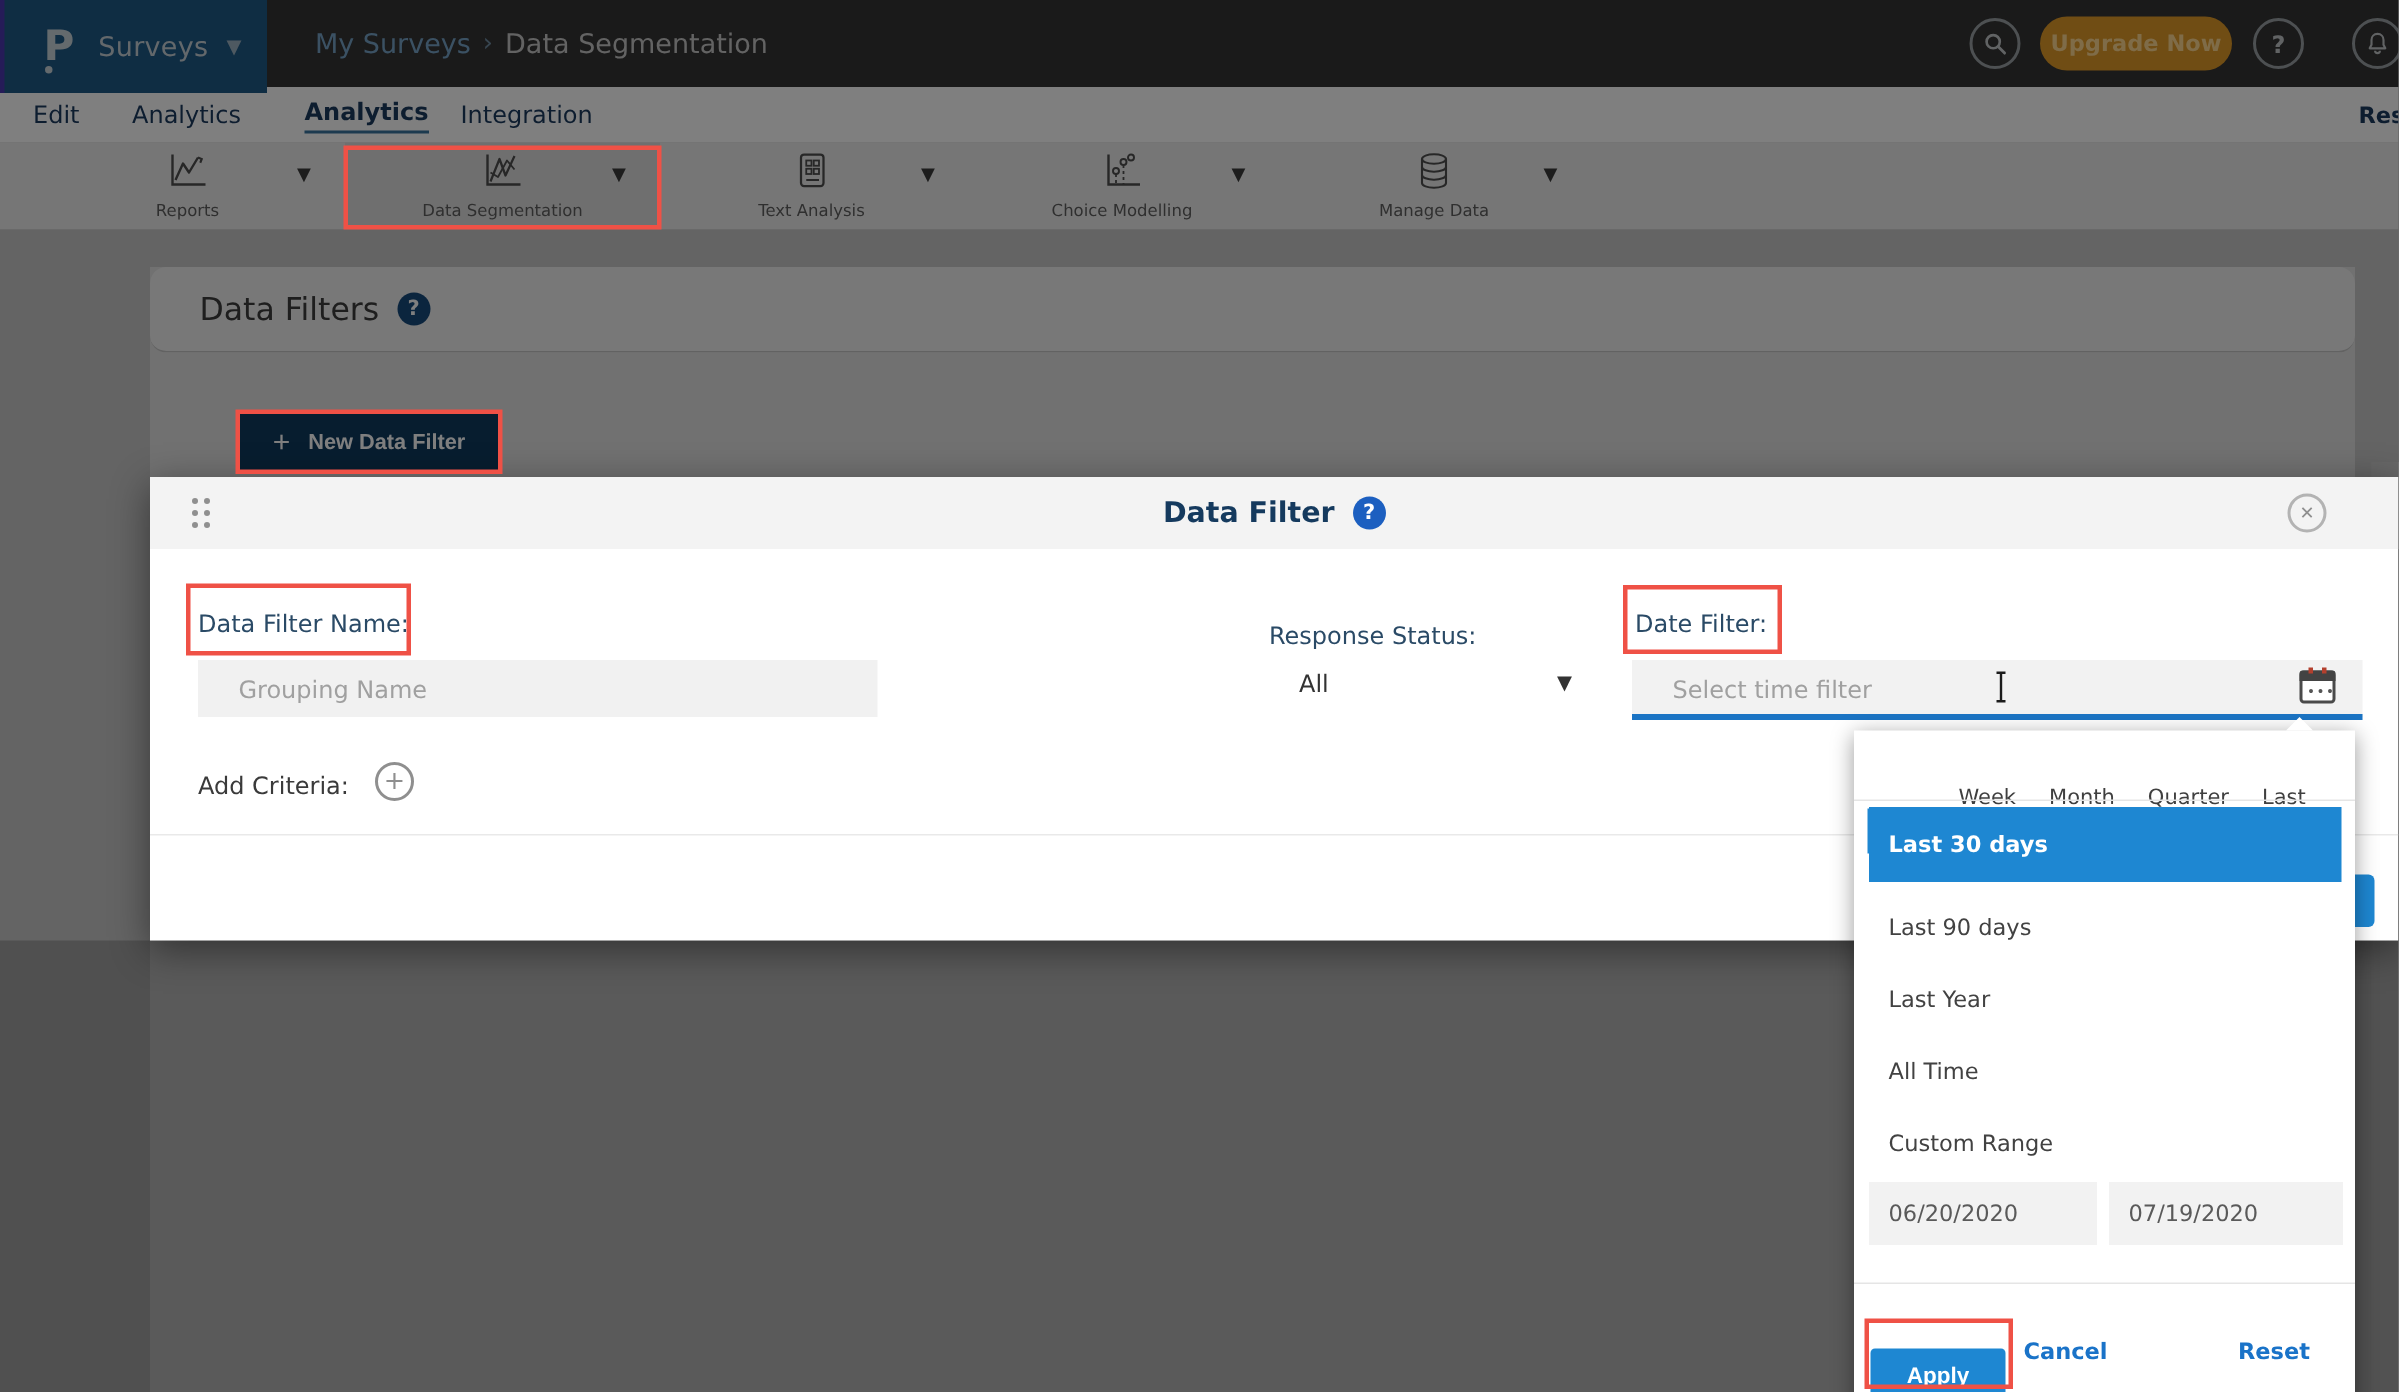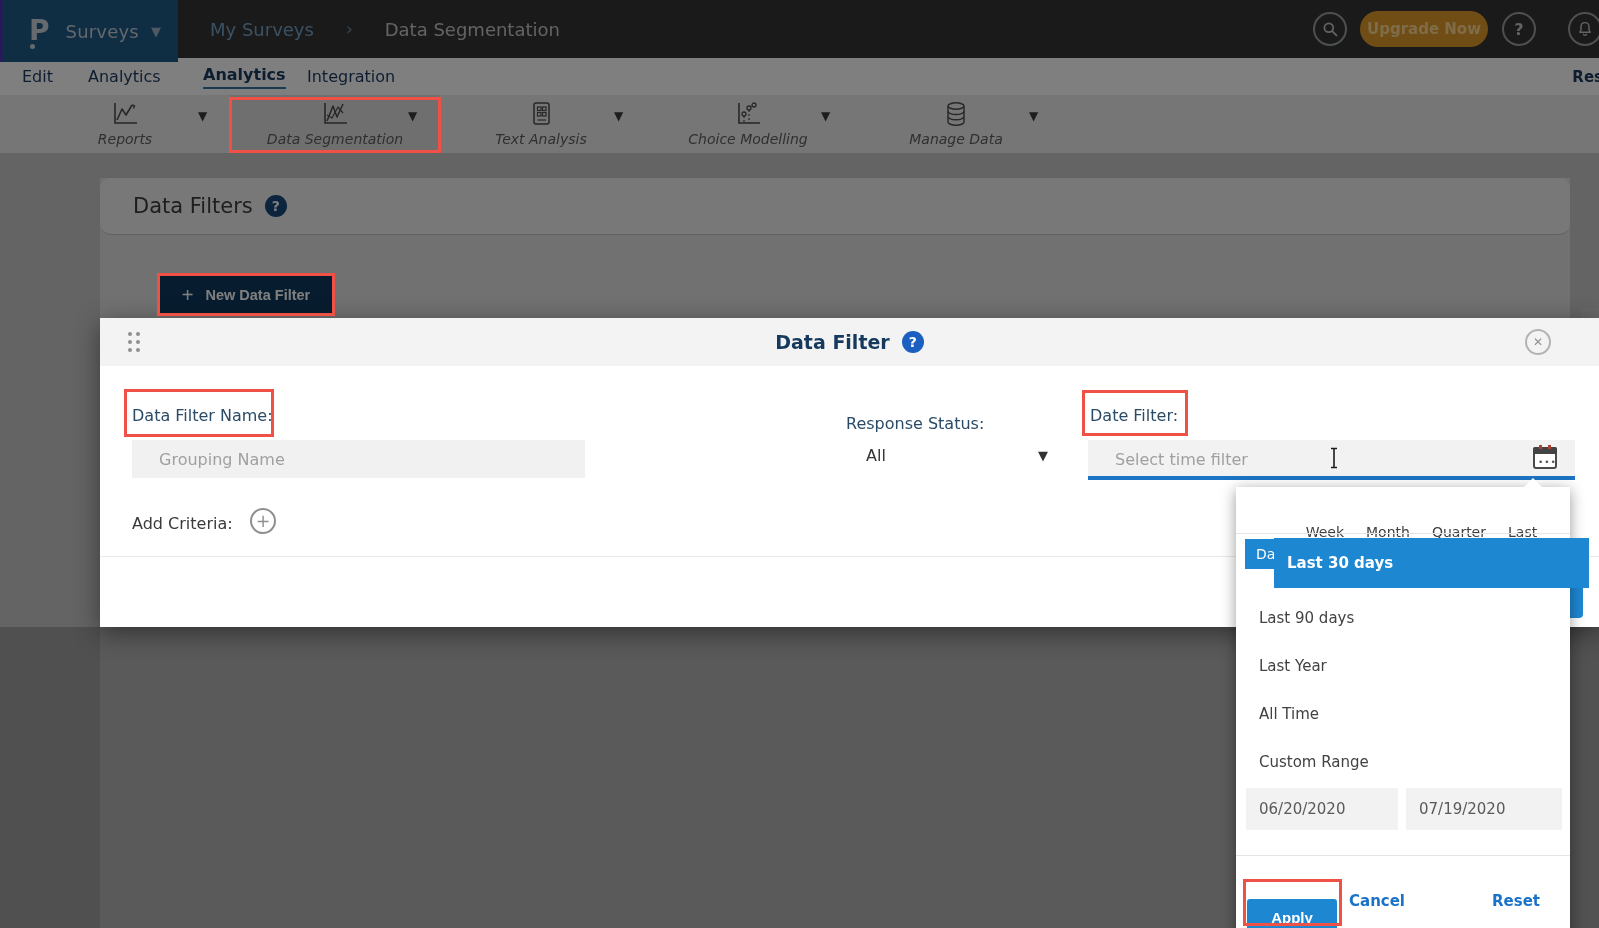--- a/index.html
+++ b/index.html
@@ -9,21 +9,21 @@
 
   
   .topbar { position:absolute; left:0; top:0; width:1599px; height:58px; background:#343434; z-index:1; }
   .logobox { position:absolute; left:0; top:0; width:178px; height:62px; background:#1e5a87;
              border-left:3px solid #4a36b0; display:flex; align-items:center; z-index:2; }
   .logo-p { position:relative; margin-left:26px; color:#c9d4da; font-size:28px; font-weight:700; line-height:1; }
   .logo-p::after { content:""; position:absolute; left:1px; bottom:-4px; width:5px; height:5px;
                    border-radius:50%; background:#c9d4da; }
   .product-name { margin-left:16px; color:#c6d0d7; font-size:18px; letter-spacing:.2px; }
   .logobox .caret { margin-left:12px; color:#9db3c2; font-size:13px; }
-  .breadcrumb { position:absolute; left:210px; top:0; height:58px; display:flex; align-items:center; gap:32px; }
+  .breadcrumb { position:absolute; left:210px; top:0; height:58px; display:flex; align-items:center; gap:8px; }
   .bc-link { color:#76a3c7; font-size:18px; }
   .bc-chev { color:#6f8ba0; font-size:17px; }
   .bc-current { color:#c6c6c6; font-size:18px; }
   .tb-circle { position:absolute; top:12px; width:34px; height:34px; border-radius:50%;
                border:2px solid #9aa0a4; display:flex; align-items:center; justify-content:center; color:#c2c6c9; }
   .upgrade-pill { position:absolute; left:1360px; top:11px; width:128px; height:36px; border-radius:18px;
                   background:#e09a28; color:#ffd891; font-size:15px; font-weight:700;
                   display:flex; align-items:center; justify-content:center; }
 
   
@@ -32,21 +32,21 @@
               color:#1b3a5f; font-size:16px; font-weight:500; }
   .nav-item.active { font-weight:700; }
   .nav-item.active .nav-label { border-bottom:2px solid #39759f; padding-bottom:3px; }
   .nav-right { position:absolute; right:-4px; top:0; height:37px; display:flex; align-items:center;
                color:#1b3a5f; font-size:15px; font-weight:700; }
 
   
   .toolbar { position:absolute; left:0; top:95px; width:1599px; height:58px; background:#ededed; z-index:1; }
   .tb-item { position:absolute; top:0; width:170px; height:58px; color:#5d5d5d; }
   .tb-item .ticon { position:absolute; left:50%; transform:translateX(-50%); top:6px; color:#4e4e4e; }
-  .tb-item .tlabel { position:absolute; left:0; right:0; bottom:6px; text-align:center; font-size:14px; color:#5f5f5f;font-style:italic; }
+  .tb-item .tlabel { position:absolute; left:0; right:0; bottom:6px; text-align:center; font-size:11px; color:#5f5f5f; }
   .tb-item .tcaret { position:absolute; left:158px; top:14px; color:#3a3a3a; font-size:12px; }
   .tb-item.selected { background:#dfdfdf; }
 
   
   .page { position:absolute; left:0; top:153px; width:1599px; height:775px; background:#c9c9c9; z-index:1; }
   .card { position:absolute; left:100px; top:25px; width:1470px; height:750px; background:#e2e2e2; }
   .card-header { height:57px; background:#f1f1f1; border-bottom:1px solid #c4c4c4;
                  display:flex; align-items:center;border-radius:11px; }
   .card-title { margin-left:33px; font-size:21px; color:#3c3c3c; }
   .q-badge { width:22px; height:22px; border-radius:50%; display:inline-flex; align-items:center;
@@ -104,21 +104,21 @@
              z-index:30; box-shadow:0 3px 14px rgba(0,0,0,0.4); }
   .popover::before { content:""; position:absolute; left:288px; top:-9px; width:0; height:0;
                      border-left:9px solid transparent; border-right:9px solid transparent;
                      border-bottom:9px solid #ffffff; }
   .tabs { position:absolute; left:9px; top:8px; display:flex; align-items:center; }
   .tab { font-size:14px; color:#3f3f3f; padding:7px 11px; }
   .tab.active { background:#1e87d2; color:#ffffff;margin-top:44px; }
   .tabs-divider { position:absolute; left:0; top:46px; width:334px; height:1px; background:#e5e5e5; }
   .opt { position:absolute; left:10px; width:315px; height:48px; display:flex; align-items:center;
          padding-left:13px; font-size:15px; color:#424242; }
-  .opt.selected { background:#1e87d2; color:#ffffff; font-weight:700; height:50px;margin-left:28px; }
+  .opt.selected { background:#1e87d2; color:#ffffff; font-weight:700; height:50px; }
   .range-input { position:absolute; top:301px; height:42px; background:#f2f2f2; border:none; outline:none;
                  font-size:15px; color:#5a5a5a; padding-left:13px; font-family:"DejaVu Sans", sans-serif; }
   .pop-divider { position:absolute; left:0; top:368px; width:334px; height:1px; background:#e5e5e5; }
   .apply-btn { position:absolute; left:11px; top:412px; width:90px; height:37px; background:#1e87d2;
                color:#ffffff; font-size:15px; font-weight:700; border:none; border-radius:3px; }
   .pop-link { position:absolute; top:405px; font-size:15px; font-weight:600; color:#1a73c8; }
 
   
   .red-box { position:absolute; border:3px solid #ef5146; z-index:40; }
 

